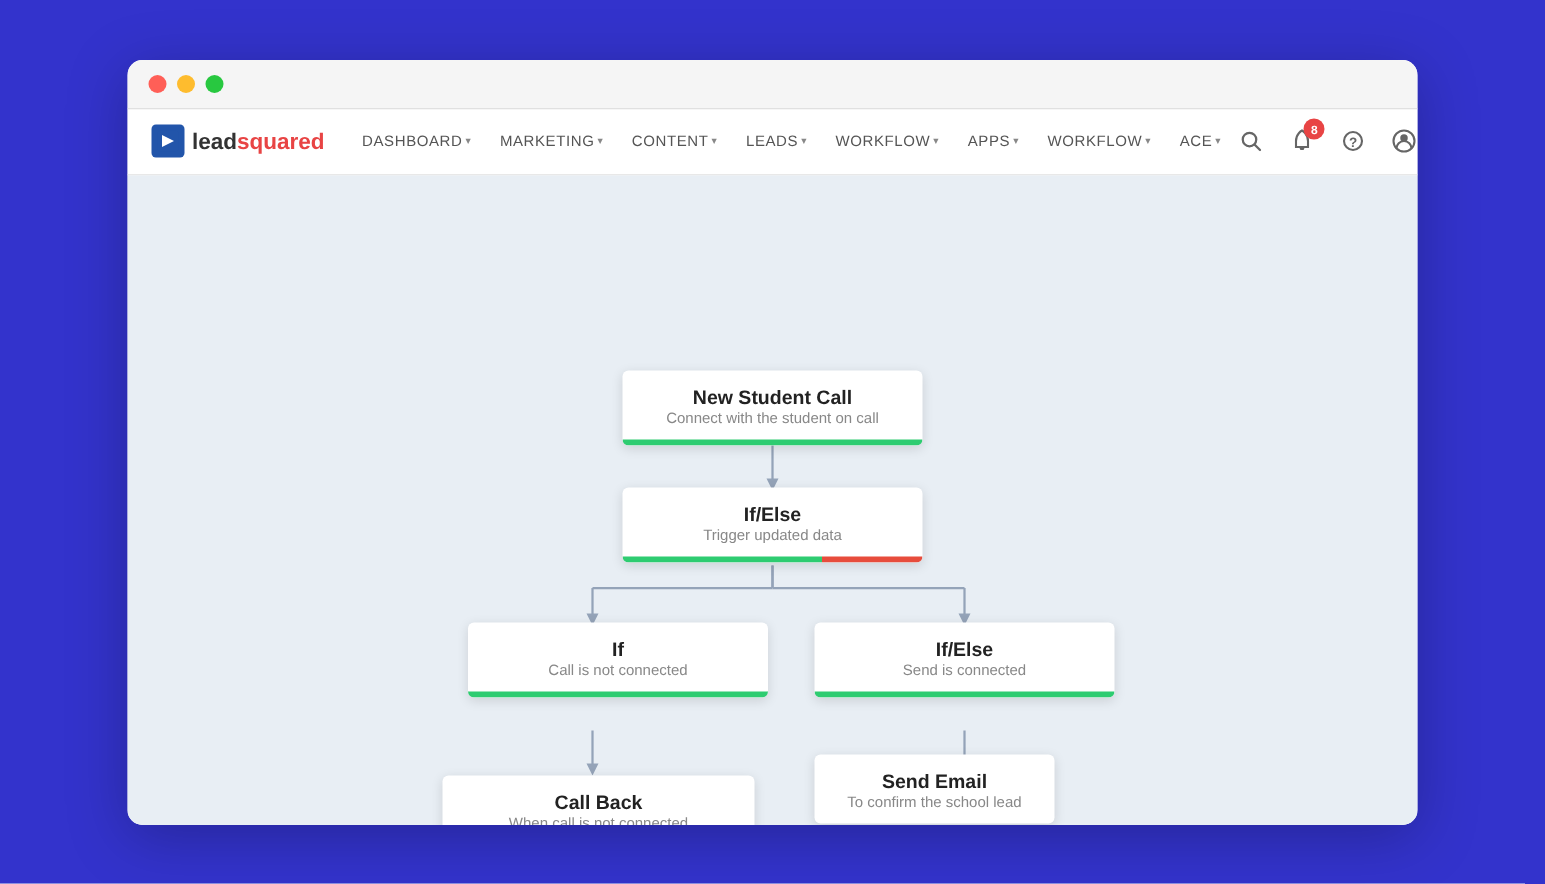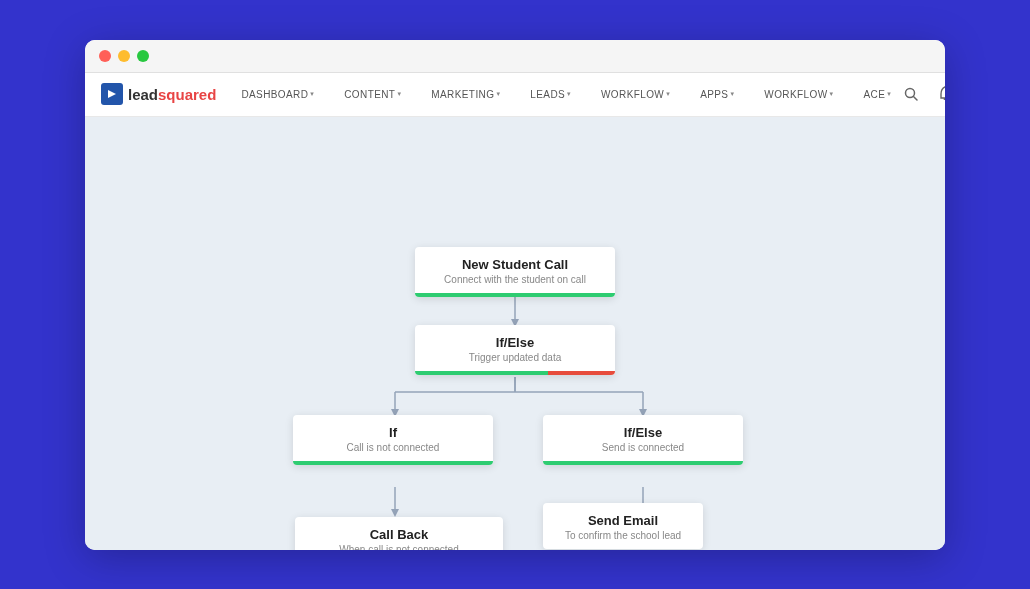--- a/index.html
+++ b/index.html
@@ -66,21 +66,21 @@
     }
     .logo-text {
       font-size: 15px;
       font-weight: 600;
     }
     .logo-text span.lead { color: #333; }
     .logo-text span.squared { color: #e84444; }
     .nav-items {
       display: flex;
       align-items: center;
-      gap: 16px;
+      gap: 5px;
       flex: 1;
     }
     .nav-item {
       font-size: 10px;
       color: #555;
       padding: 0 7px;
       height: 44px;
       display: flex;
       align-items: center;
       gap: 2px;
@@ -200,25 +200,25 @@
         <span class="lead">lead</span><span class="squared">squared</span>
       </span>
     </div>
 
     <div class="nav-items">
       <div class="nav-item">
         <span>DASHBOARD</span>
         <span class="nav-chevron">▾</span>
       </div>
       <div class="nav-item">
+        <span>MARKETING</span>
+        <span class="nav-chevron">▾</span>
+      </div>
+      <div class="nav-item">
         <span>CONTENT</span>
-        <span class="nav-chevron">▾</span>
-      </div>
-      <div class="nav-item">
-        <span>MARKETING</span>
         <span class="nav-chevron">▾</span>
       </div>
       <div class="nav-item">
         <span>LEADS</span>
         <span class="nav-chevron">▾</span>
       </div>
       <div class="nav-item">
         <span>WORKFLOW</span>
         <span class="nav-chevron">▾</span>
       </div>
@@ -299,21 +299,21 @@
 
       <div class="node" style="width:200px; left:330px; top:208px;">
         <div class="node-title">If/Else</div>
         <div class="node-subtitle">Trigger updated data</div>
         <div class="node-bar bar-split">
           <div class="seg-green"></div>
           <div class="seg-red"></div>
         </div>
       </div>
 
-      <div class="node" style="width:200px; left:208px; top:298px;">
+      <div class="node" style="width:200px; left:227px; top:298px;">
         <div class="node-title">If</div>
         <div class="node-subtitle">Call is not connected</div>
         <div class="node-bar bar-green"></div>
       </div>
 
       <div class="node" style="width:200px; left:458px; top:298px;">
         <div class="node-title">If/Else</div>
         <div class="node-subtitle">Send is connected</div>
         <div class="node-bar bar-green"></div>
       </div>

